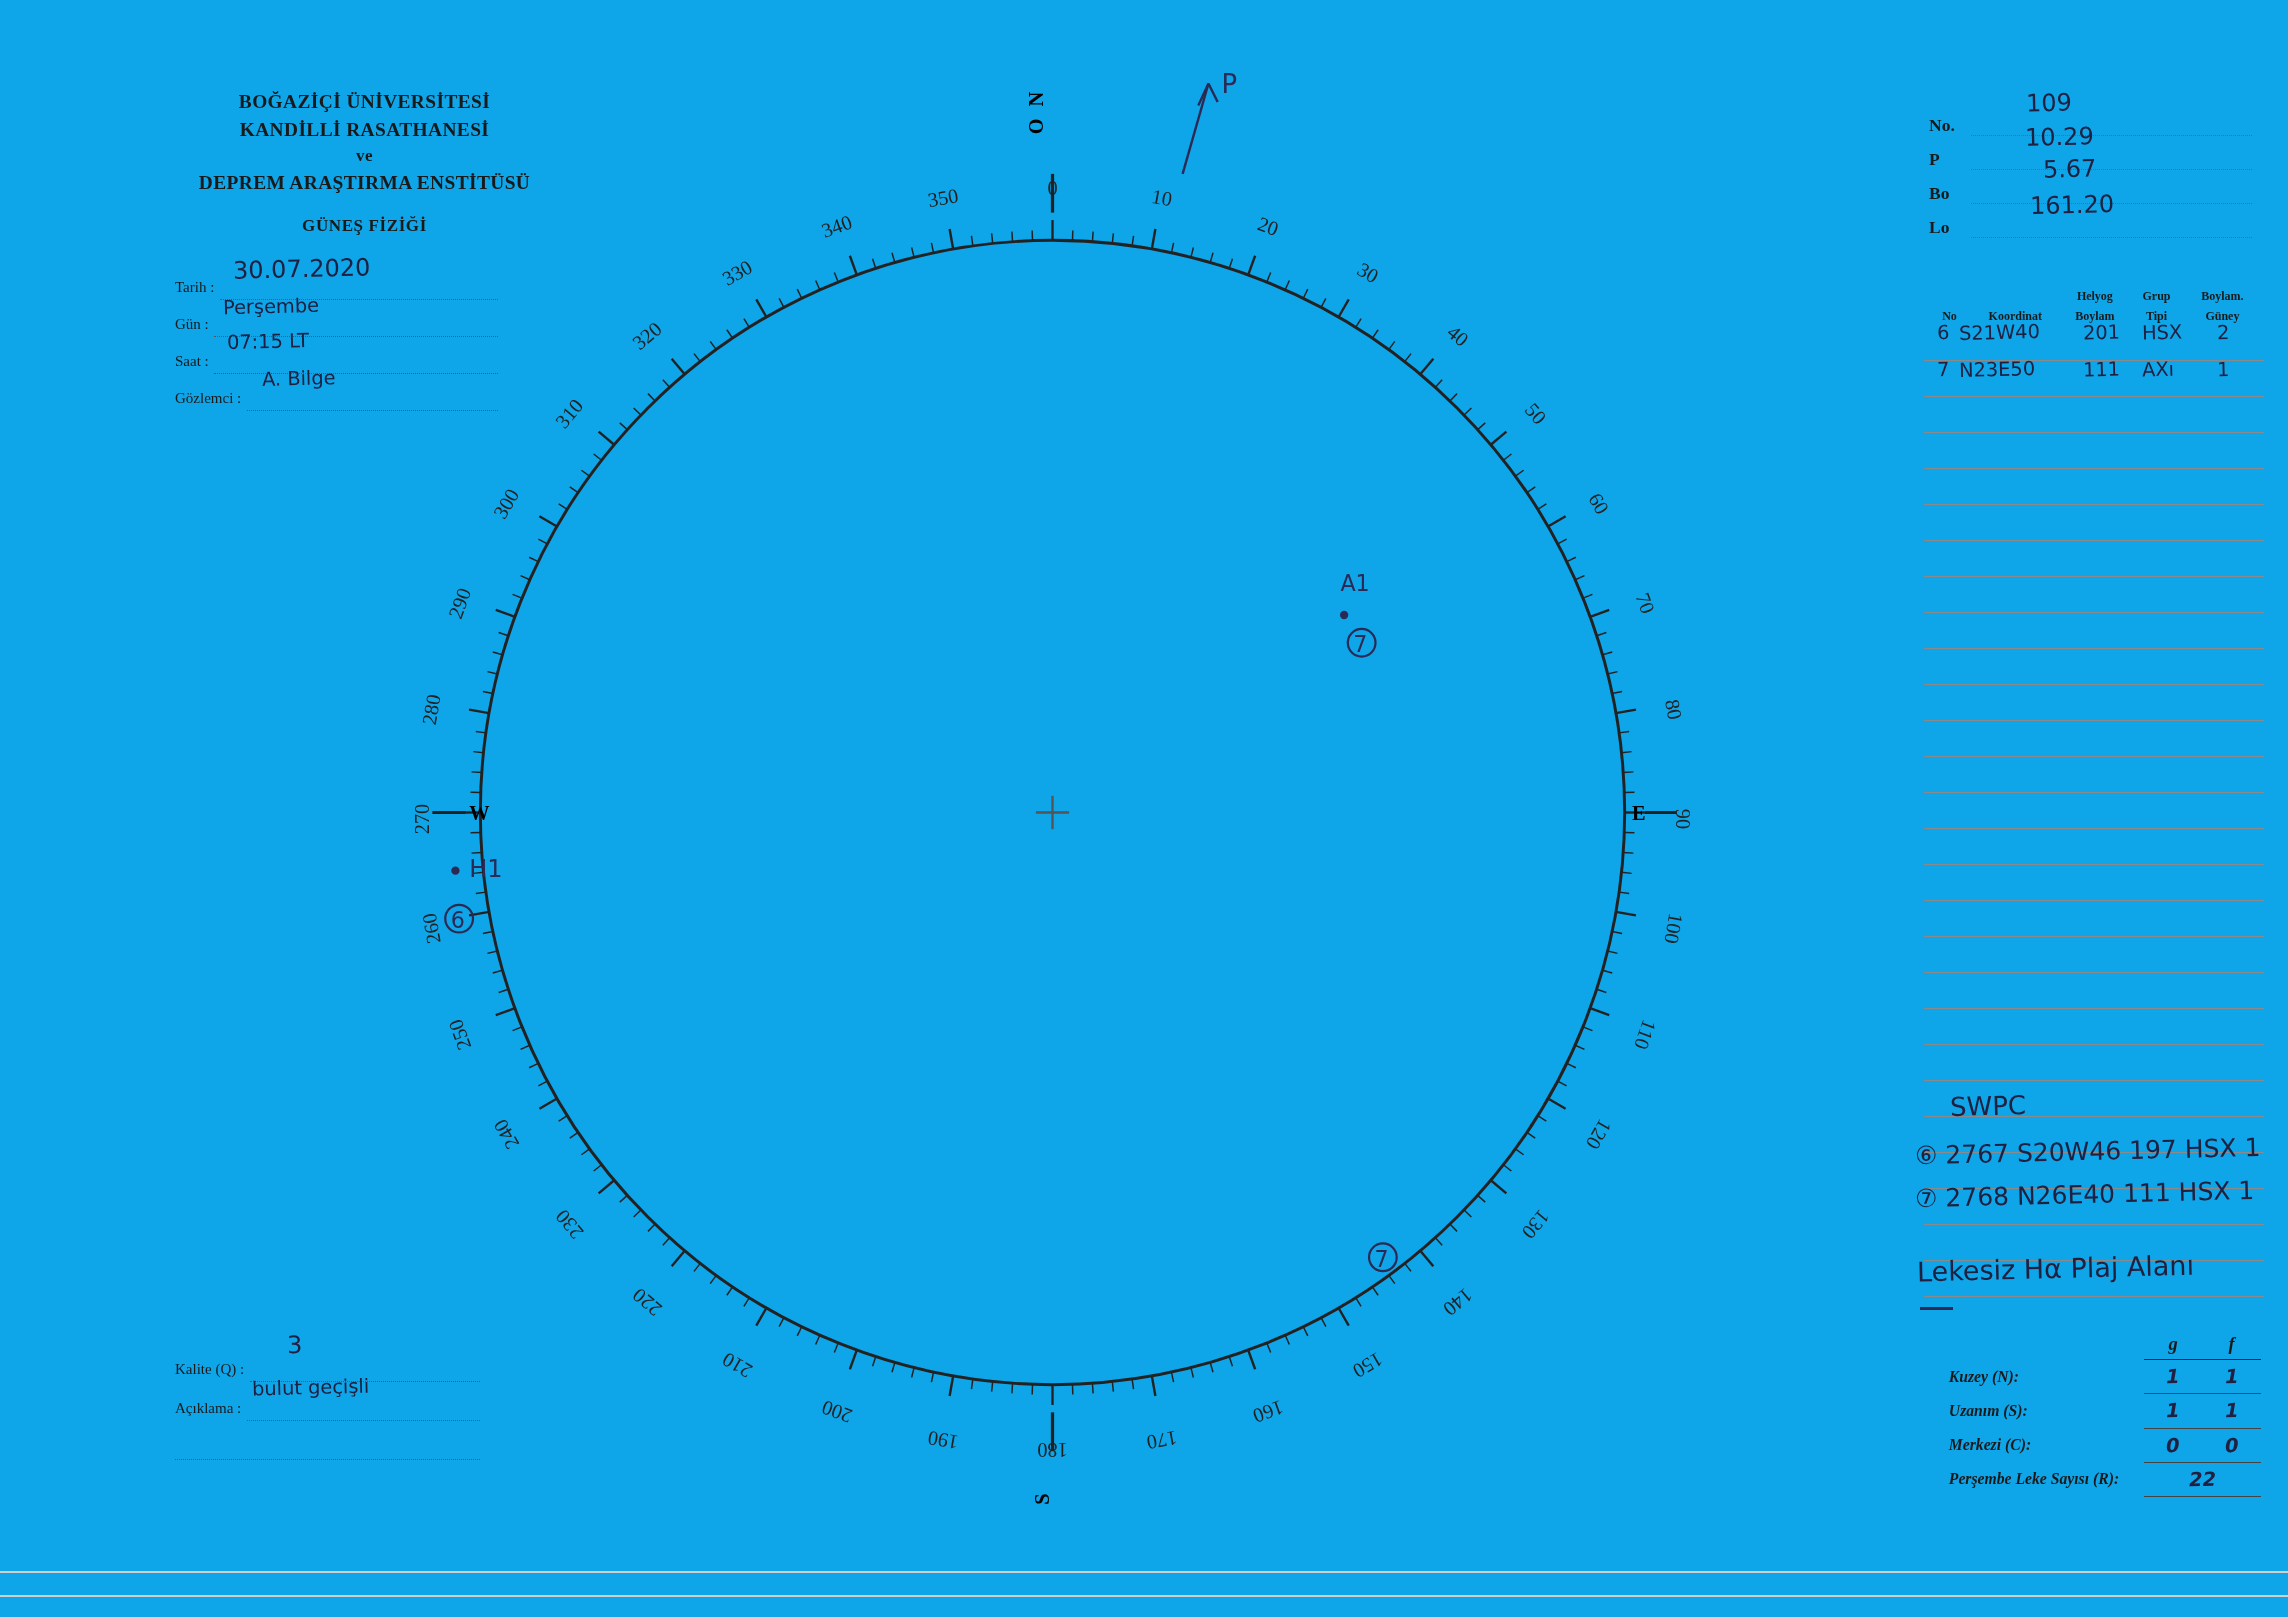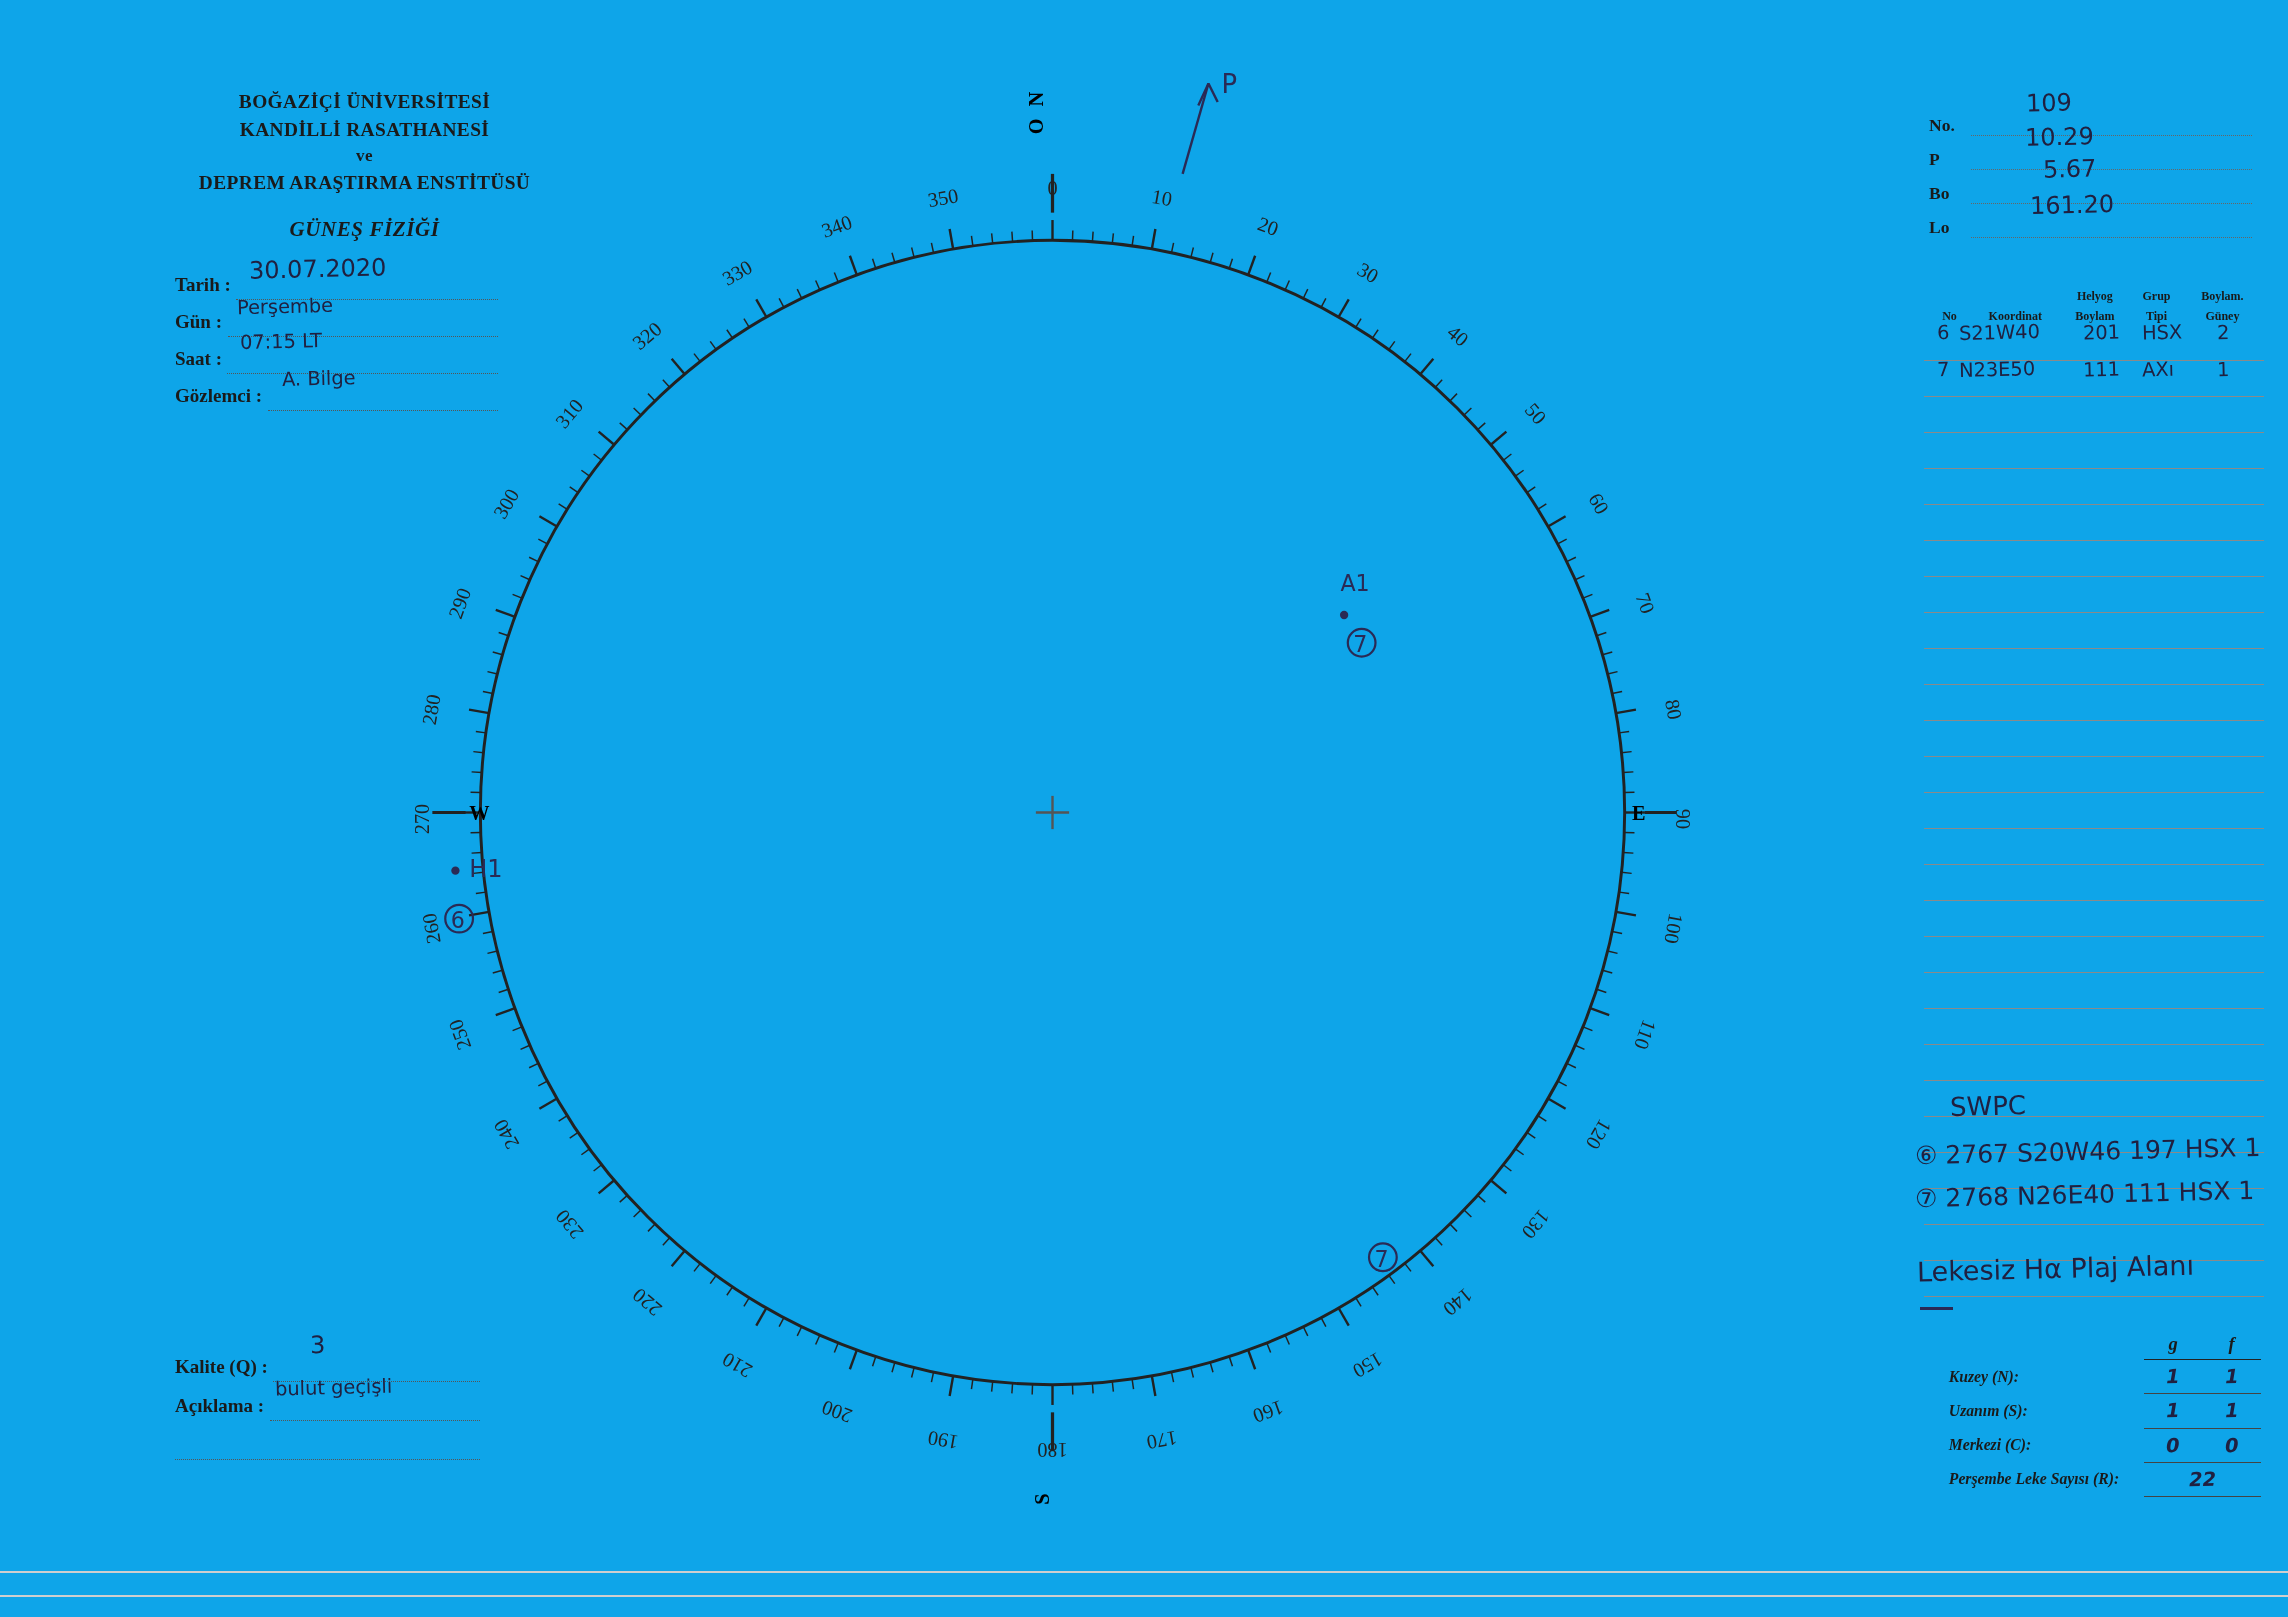--- a/index.html
+++ b/index.html
@@ -34,40 +34,39 @@
     font-size: 19.4px;
     letter-spacing: 0.4px;
   }
   .org-line.small {
     font-weight: bold;
     font-size: 17px;
   }
   .dept-title {
     margin-top: 16.6px;
     font-weight: bold;
-    font-size: 21px;
+    font-size: 17px;
     letter-spacing: 0.6px;
-    font-style: italic;
   }
   
   .form-left {
     position: absolute;
     left: 175px;
     top: 263px;
     width: 323px;
   }
   .form-row {
     position: relative;
     height: 37px;
     display: flex;
     align-items: flex-end;
   }
   .form-label {
-    font-size: 19px;
-    font-weight: bold;
+    font-size: 15px;
+    font-weight: normal;
     white-space: nowrap;
     padding-bottom: 3.7px;
   }
   .dotline {
     flex: 1;
     border-bottom: 1.8px dotted #555;
     margin-left: 5.5px;
     height: 26px;
     position: relative;
   }

